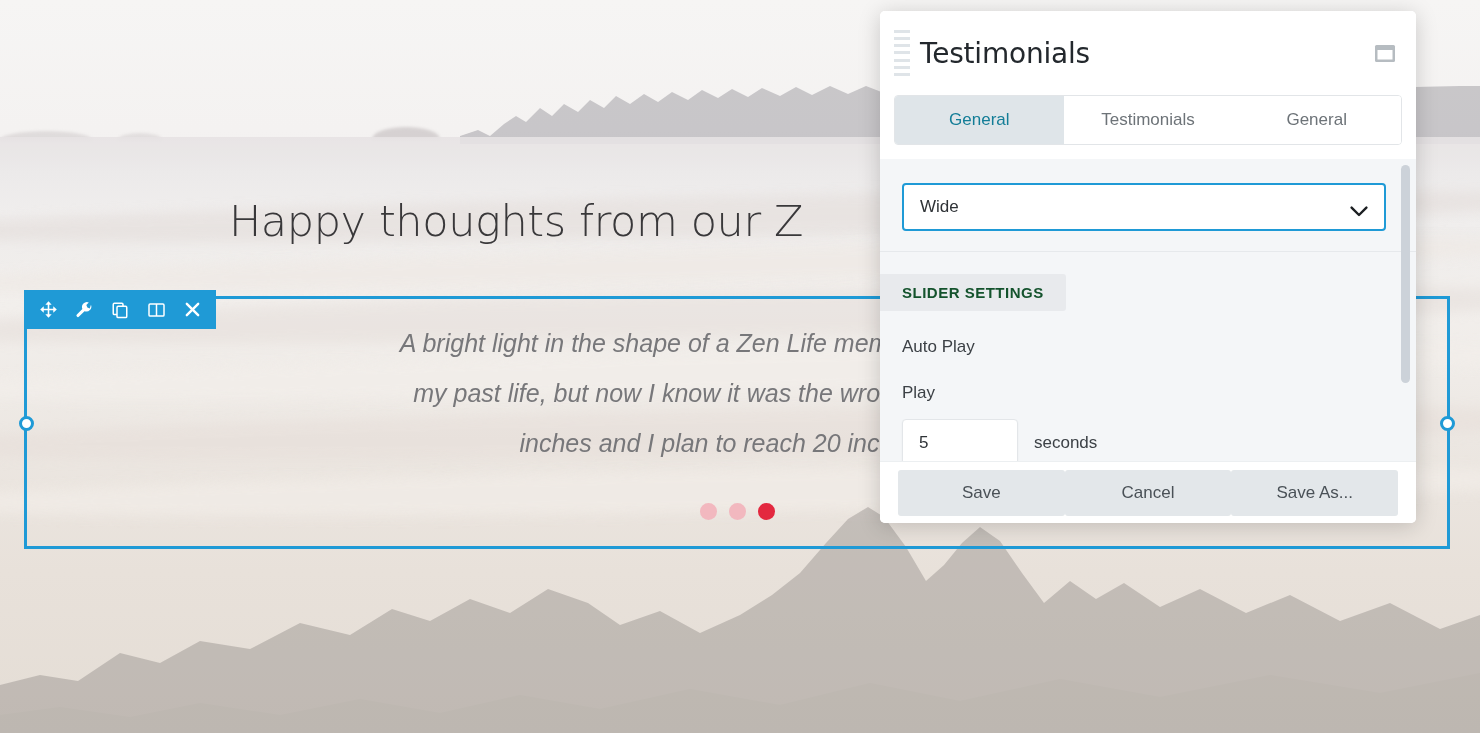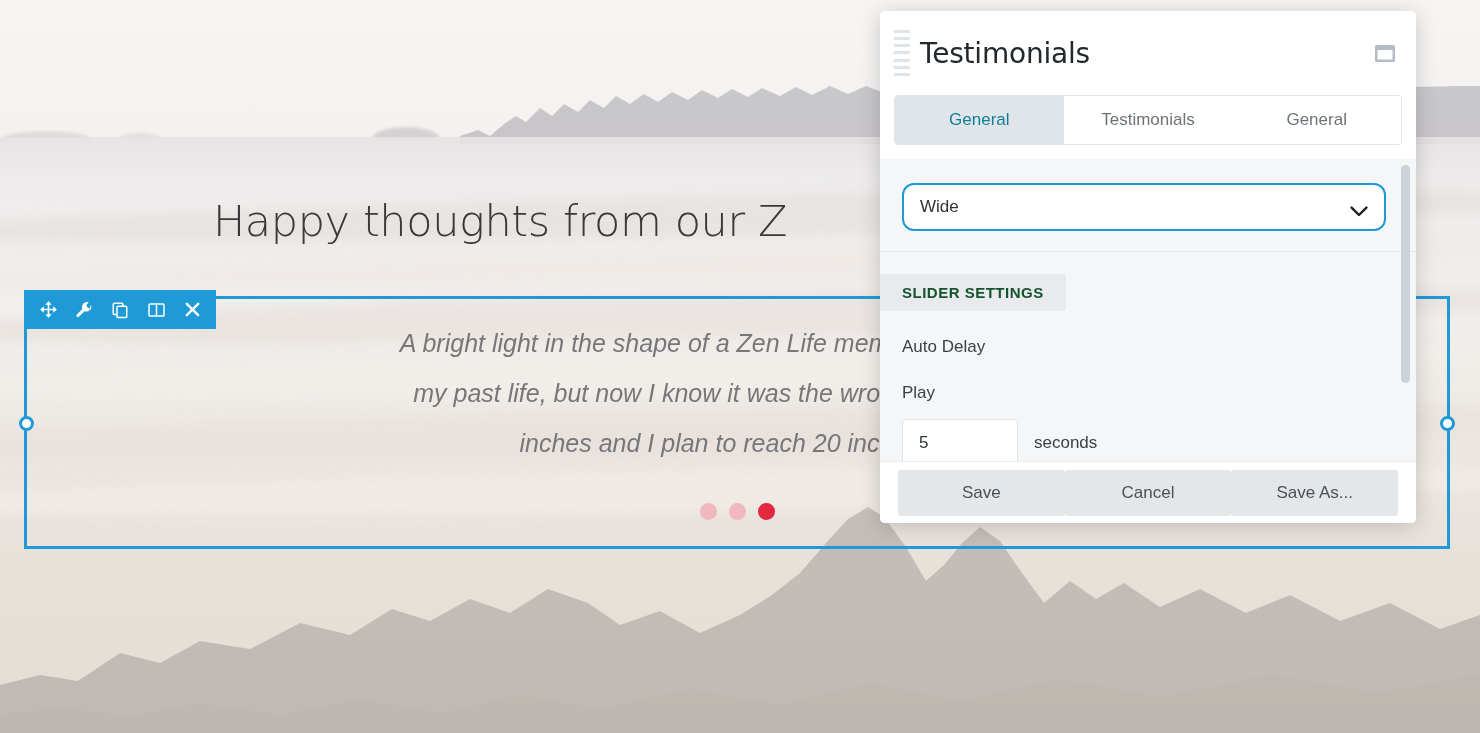--- a/index.html
+++ b/index.html
@@ -85,21 +85,21 @@
   .rocks {
     position: absolute;
     left: 0; bottom: 0; width: 100%; height: 230px;
     opacity: .30;
   }
   .rocks svg { display:block; width: 100%; height: 100%; }
 
   
   .page-heading {
     position: absolute;
-    left: 0; top: 196px; width: 1000px;
+    left: 16px; top: 196px; width: 1000px;
     text-align: center;
     font-family: "DejaVu Sans", sans-serif;
     font-size: 43px;
     font-weight: 300;
     letter-spacing: -0.4px;
     color: #39383a;
     white-space: nowrap;
   }
 
   .quote-block {
@@ -247,21 +247,21 @@
     display: flex; align-items: center; justify-content: center;
     cursor: pointer;
     font-family: "DejaVu Sans", sans-serif;
   }
 
   .select-box {
     position: relative;
     height: 48px;
     background: #fff;
     border: 1px solid #e3e6e9;
-    border-radius: 12px;
+    border-radius: 4px;
     display: flex; align-items: center;
     padding: 0 16px;
     font-size: 17px; color: #2f3337;
     box-shadow: 0 1px 2px rgba(0,0,0,.05);
     cursor: pointer;
   }
   .select-box.focused {
     border: 2px solid #1f9ad6;
     box-shadow: none;
   }
@@ -468,21 +468,21 @@
             </span>
           </div>
         </div>
 
         <div class="sep-line"></div>
 
         <div class="section-head">SLIDER SETTINGS</div>
 
         <div class="field" style="margin-top:26px">
           <div class="field-label">
-            <span>Auto Delay</span>
+            <span>Auto Play</span>
           </div>
         </div>
 
         <div class="field" style="margin-top:26px">
           <div class="field-label">
             <span>Play</span>
           </div>
           <div class="num-row">
             <div class="num-input">5</div>
             <span class="unit">seconds</span>

